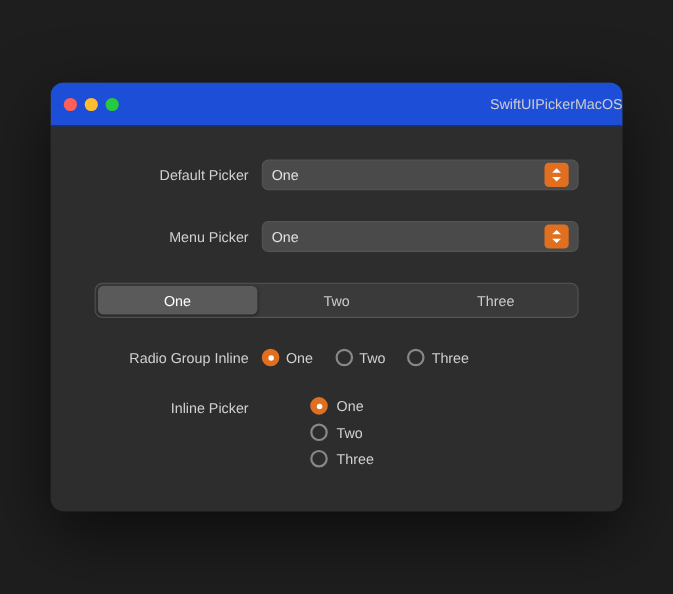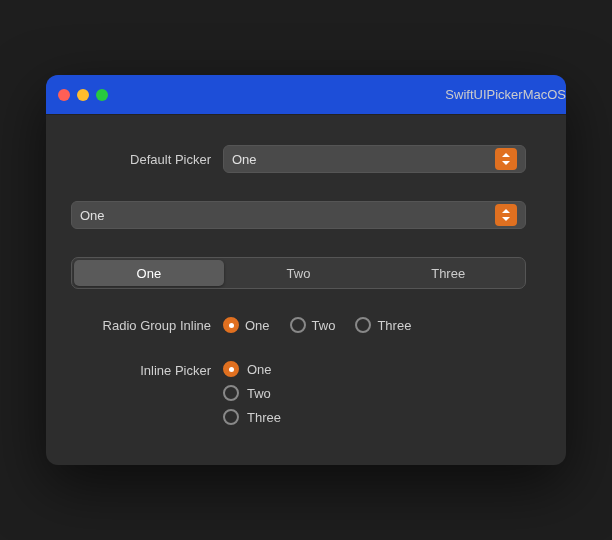--- a/index.html
+++ b/index.html
@@ -49,21 +49,21 @@
     .tl-minimize { background: #ffbd2e; }
     .tl-maximize { background: #27c93f; }
 
     .window-title {
       color: #ccc;
       font-size: 13px;
       font-weight: 500;
     }
 
     .content {
-      padding: 30px 40px 40px 25px;
+      padding: 30px 40px 40px 40px;
       display: flex;
       flex-direction: column;
       gap: 0;
     }
 
     .row {
       display: flex;
       align-items: center;
       margin-bottom: 28px;
     }
@@ -179,20 +179,21 @@
 
     .radio-label {
       color: #d0d0d0;
       font-size: 13px;
     }
 
     
     .inline-picker-wrapper {
       display: flex;
       align-items: flex-start;
+      gap: 44px;
     }
 
     .inline-picker-label {
       color: #d0d0d0;
       font-size: 13px;
       text-align: right;
       width: 140px;
       flex-shrink: 0;
       margin-right: 12px;
       margin-top: 2px;
@@ -233,20 +234,21 @@
         <div class="picker-dropdown-arrow">
           <svg width="10" height="14" viewBox="0 0 10 14" fill="none">
             <path d="M5 1L1 5H9L5 1Z" fill="white"></path>
             <path d="M5 13L9 9H1L5 13Z" fill="white"></path>
           </svg>
         </div>
       </div>
     </div>
 
     <div class="row">
+      <span class="row-label">Menu Picker</span>
       <div class="picker-dropdown">
         <span class="picker-dropdown-text">One</span>
         <div class="picker-dropdown-arrow">
           <svg width="10" height="14" viewBox="0 0 10 14" fill="none">
             <path d="M5 1L1 5H9L5 1Z" fill="white"></path>
             <path d="M5 13L9 9H1L5 13Z" fill="white"></path>
           </svg>
         </div>
       </div>
     </div>

